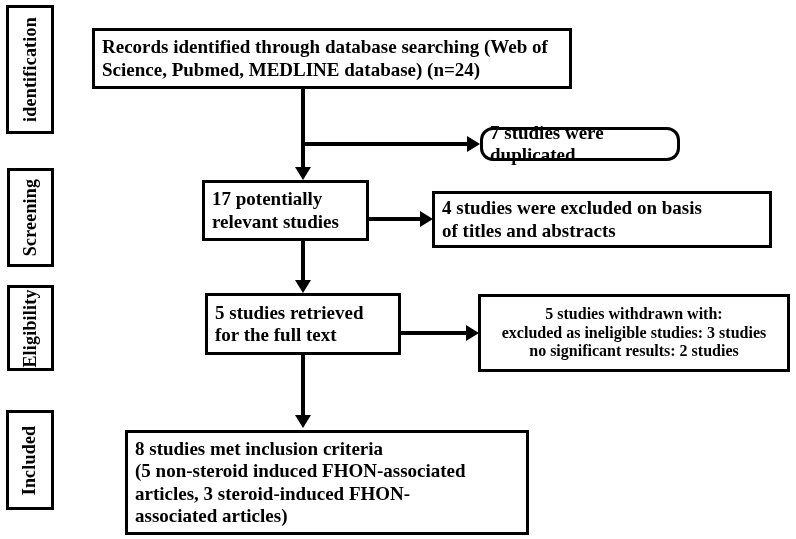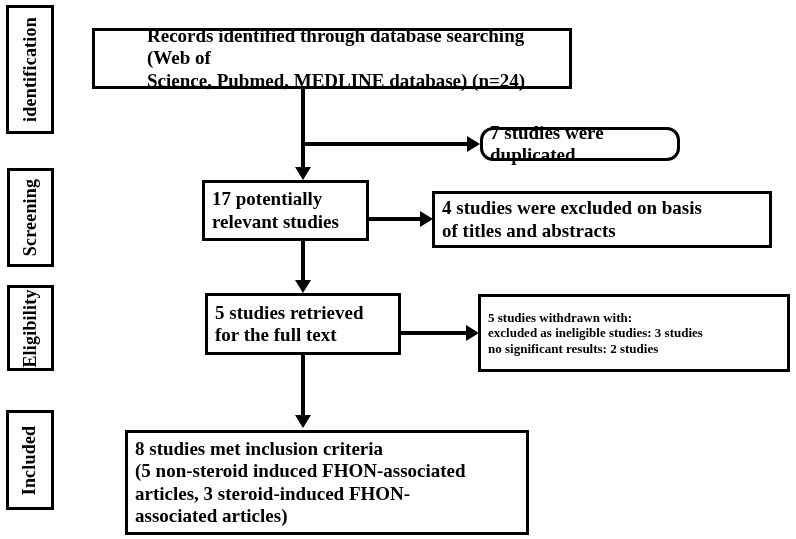--- a/index.html
+++ b/index.html
@@ -78,28 +78,28 @@
   .arrow-right {
     position: absolute;
     width: 0;
     height: 0;
     border-top: 8px solid transparent;
     border-bottom: 8px solid transparent;
     border-left: 13px solid #000000;
   }
 
   
-  #box-identified   { left: 92px;  top: 28px;  width: 480px; height: 61px; font-size: 19px; padding-left: 45px; }
+  #box-identified   { left: 92px;  top: 28px;  width: 480px; height: 61px; font-size: 19px; }
   #box-potential    { left: 202px; top: 180px; width: 167px; height: 61px; font-size: 19px; }
   #box-retrieved    { left: 205px; top: 293px; width: 196px; height: 62px; font-size: 19px; }
   #box-included     { left: 125px; top: 430px; width: 404px; height: 105px; font-size: 19px; }
 
   #box-duplicated   { left: 480px; top: 127px; width: 200px; height: 34px; font-size: 19px; border-radius: 13px; }
   #box-excluded     { left: 432px; top: 191px; width: 340px; height: 57px; font-size: 19px; }
-  #box-withdrawn    { left: 478px; top: 294px; width: 312px; height: 78px; font-size: 13px; }
+  #box-withdrawn    { left: 478px; top: 294px; width: 312px; height: 78px; font-size: 16px; text-align: center; }
 
   #stage-identification { left: 6px;  top: 5px;   width: 48px;  height: 129px; }
   #stage-screening      { left: 7px;  top: 168px; width: 47px;  height: 99px;  }
   #stage-eligibility    { left: 7px;  top: 285px; width: 47px;  height: 86px;  }
   #stage-included       { left: 6px;  top: 410px; width: 48px;  height: 100px; }
 </style>
 </head>
 <body>
 
 <div id="canvas">

